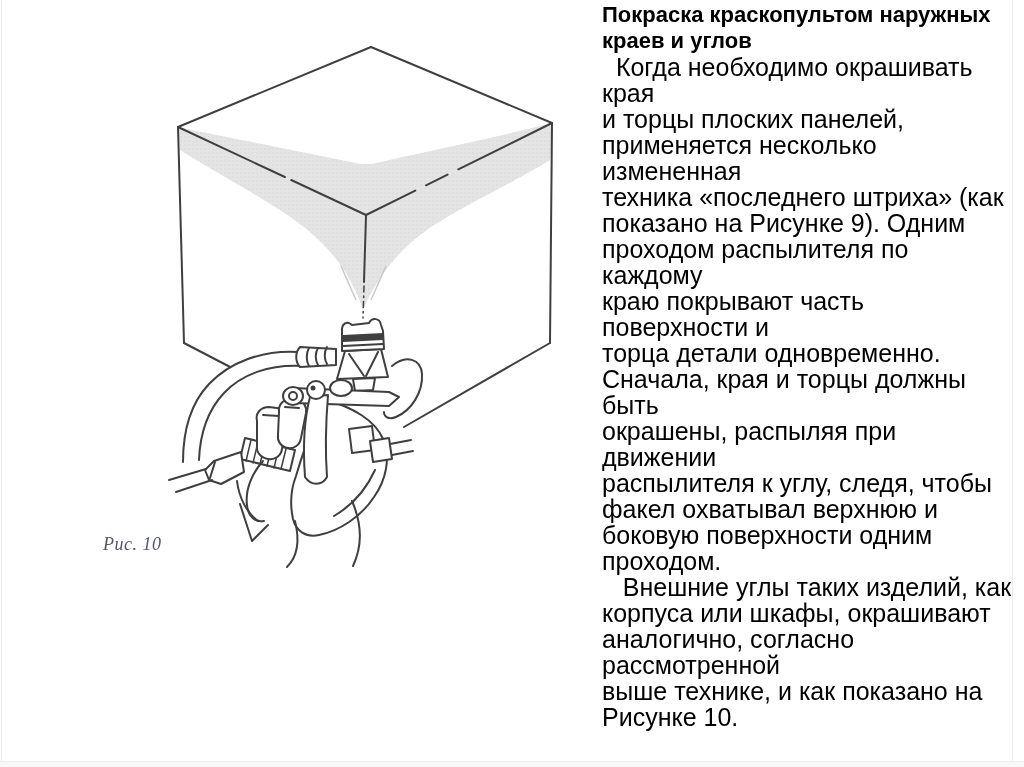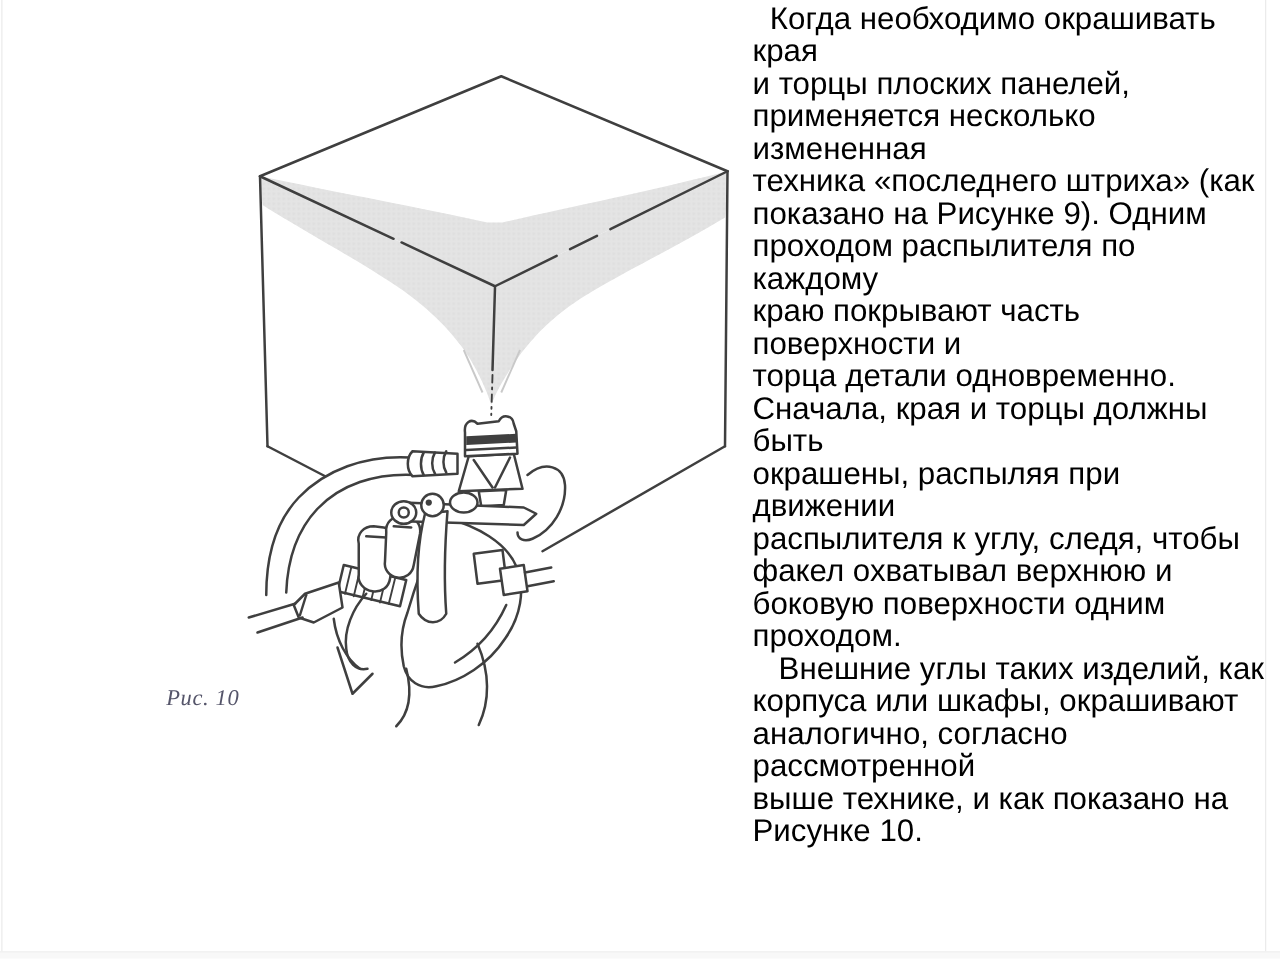--- a/index.html
+++ b/index.html
@@ -24,22 +24,21 @@
   .bottom-bar {
     position: absolute; left: 0; top: 761px;
     width: 1024px; height: 6px;
     background: #f8f8f8;
     border-top: 1px solid #f0f0f0;
     box-sizing: border-box;
   }
   .figure-wrap {
     position: absolute; left: 0; top: 0;
     width: 600px; height: 600px;
-    margin: 14px;
-    padding-left: 16px;
+    margin: 0;
   }
   .text-col {
     position: absolute; left: 602px; top: 2px;
     width: 412px;
     color: #000000;
   }
   .text-col h1 {
     margin: 0; padding: 0;
     font-size: 22px; line-height: 26px;
     font-weight: bold;
@@ -139,20 +138,22 @@
         <path d="M349,429 L372,426 L375,450 L352,453 Z"></path>
         <path d="M370,441 L389,438 L392,459 L373,462 Z"></path>
         <path d="M390,444 L411,440 M392,455 L413,451" fill="none"></path>
       </g>
 
       <text x="103" y="550" font-size="18" font-style="italic" letter-spacing="0.5" font-family="Liberation Serif, serif" fill="#55556a">Рис. 10</text>
     </svg>
   </figure>
 
   <div class="text-col">
+    <h1>Покраска краскопультом наружных
+краев и углов</h1>
     <p>&nbsp;&nbsp;Когда необходимо окрашивать края
 и торцы плоских панелей,
 применяется несколько измененная
 техника «последнего штриха» (как
 показано на Рисунке 9). Одним
 проходом распылителя по каждому
 краю покрывают часть поверхности и
 торца детали одновременно.
 Сначала, края и торцы должны быть
 окрашены, распыляя при движении

